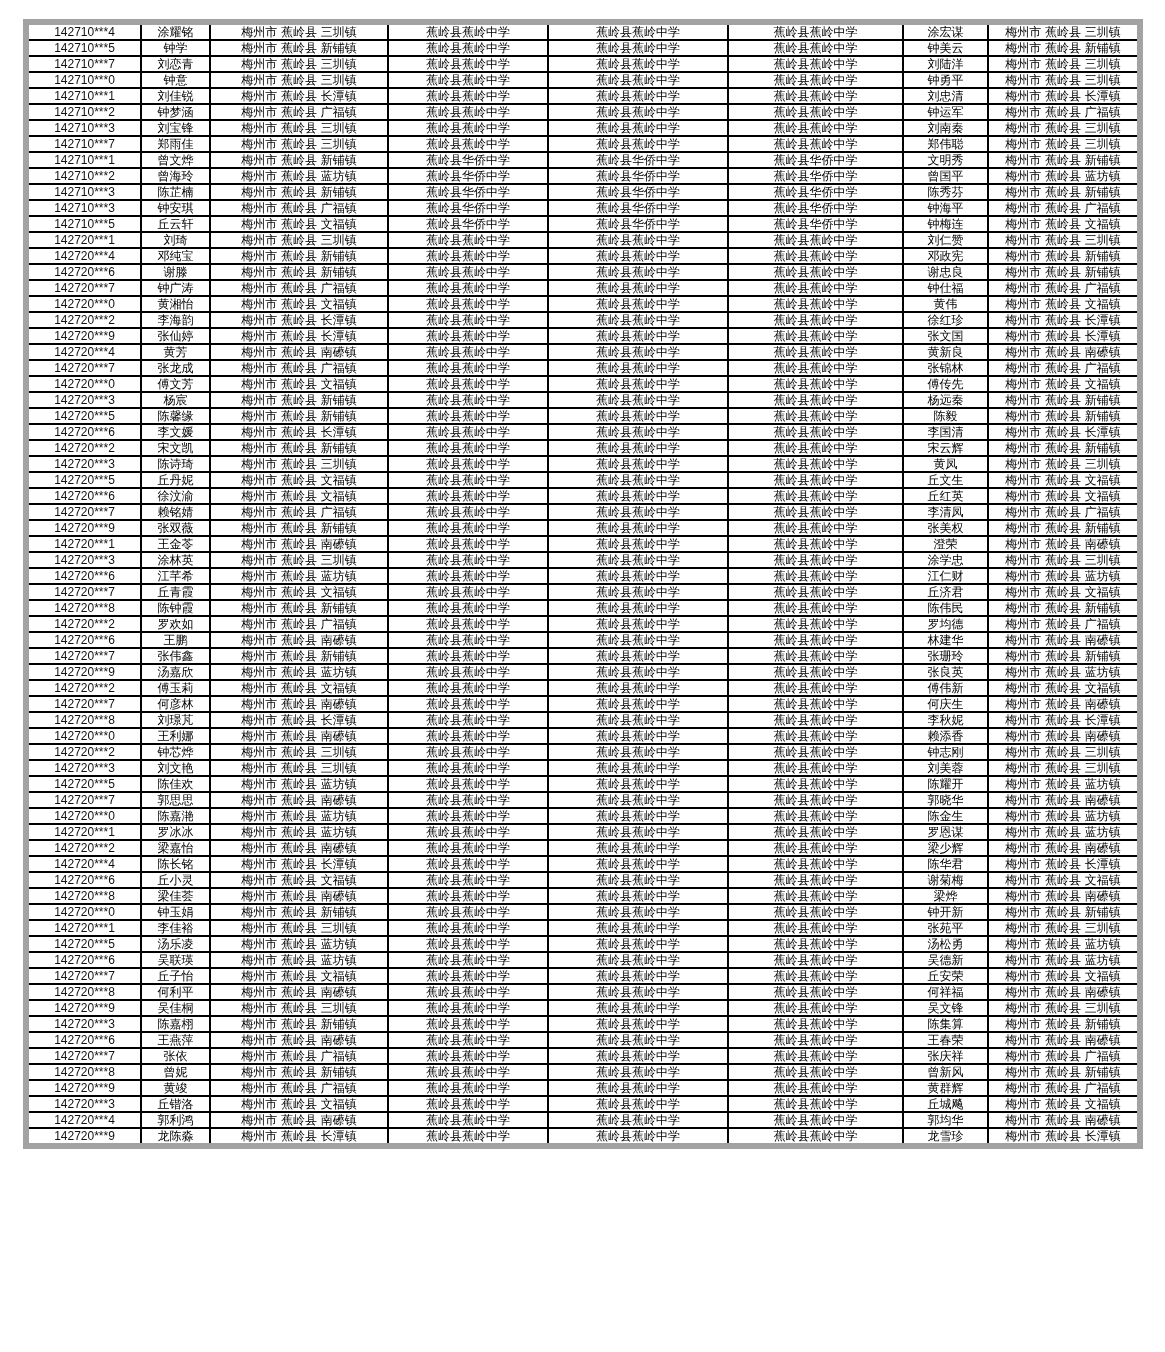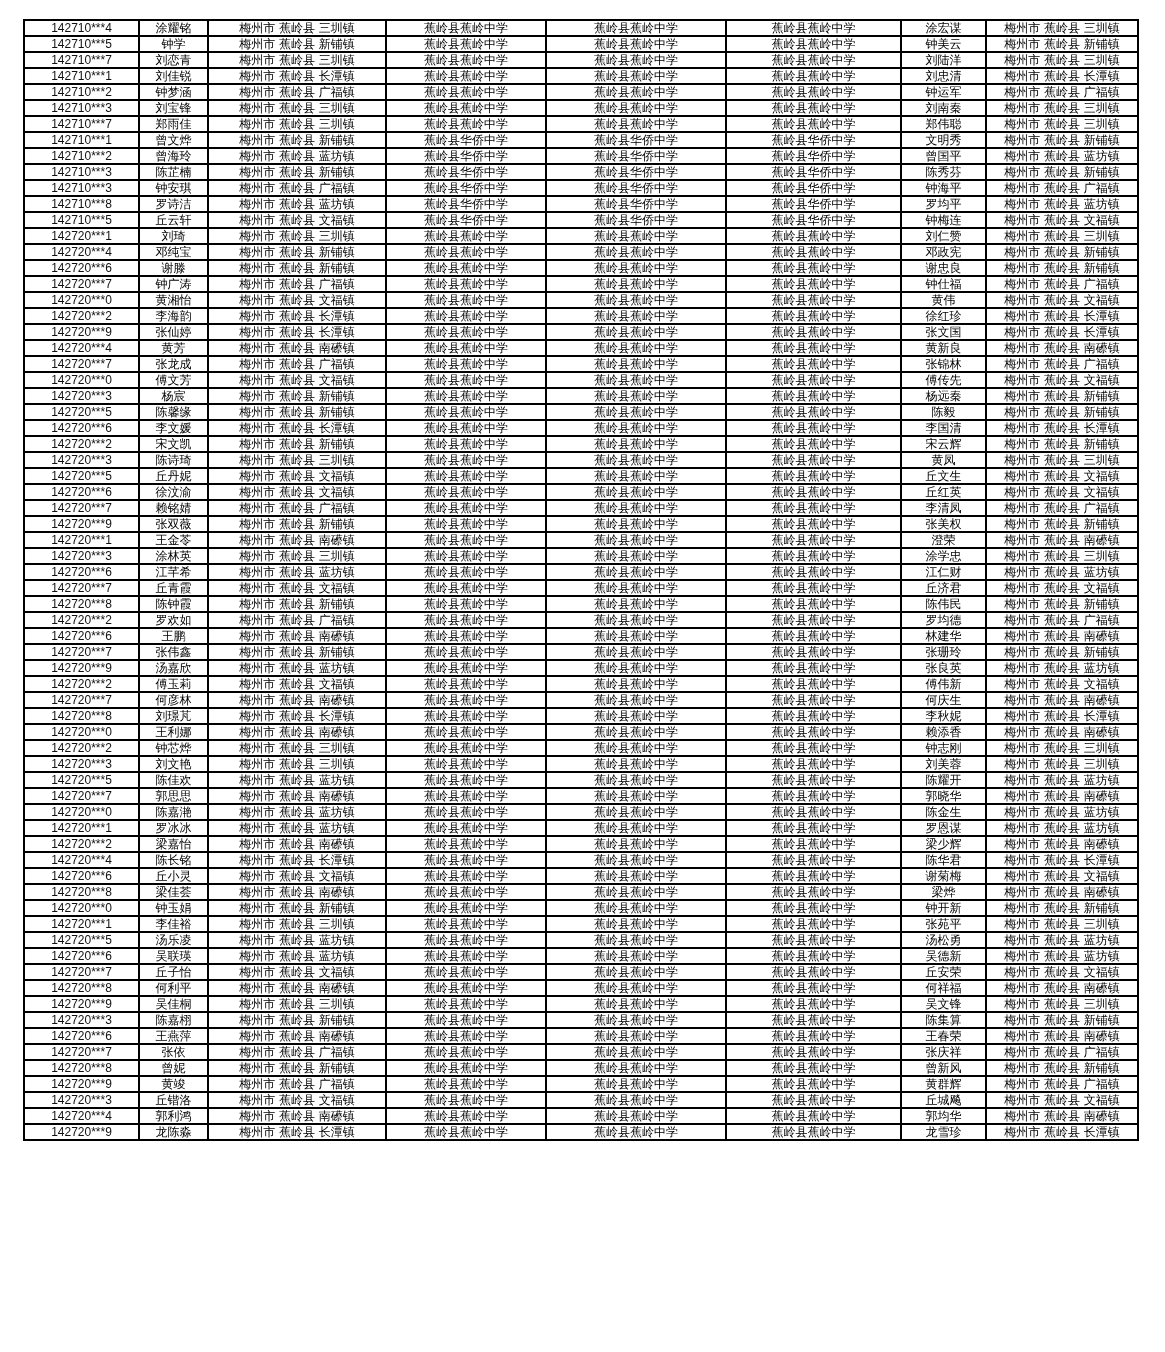--- a/index.html
+++ b/index.html
@@ -1,19 +1,19 @@
 <!DOCTYPE html>
 <html><head>
 <meta charset="utf-8">
 <style>
   html, body { margin: 0; padding: 0; background: #ffffff; }
   body { width: 1165px; height: 1352px; position: relative; overflow: hidden;
          font-family: "DejaVu Sans", sans-serif; color: #000; }
   table.roster { position: absolute; left: 23px; top: 19px; border-collapse: collapse;
-                 table-layout: fixed; width: 1114px; border: 2px solid #a3a3a3; }
+                 table-layout: fixed; width: 1114px; border: 6px solid #a3a3a3; }
   table.roster td { border: 2px solid #000; height: 14px; padding: 0; font-size: 12px;
                     line-height: 14px; text-align: center; white-space: nowrap; overflow: hidden; }
   td.id { font-family: "Liberation Sans", sans-serif; font-size: 12px; color: #111; }
 </style>
 </head>
 <body>
 
 <table class="roster">
   <colgroup>
     <col style="width:115px">
@@ -50,20 +50,30 @@
         <td class="id">142710***7</td>
         <td>刘恋青</td>
         <td>梅州市 蕉岭县 三圳镇</td>
         <td>蕉岭县蕉岭中学</td>
         <td>蕉岭县蕉岭中学</td>
         <td>蕉岭县蕉岭中学</td>
         <td>刘陆洋</td>
         <td>梅州市 蕉岭县 三圳镇</td>
       </tr>
       <tr>
+        <td class="id">142710***0</td>
+        <td>钟意</td>
+        <td>梅州市 蕉岭县 三圳镇</td>
+        <td>蕉岭县蕉岭中学</td>
+        <td>蕉岭县蕉岭中学</td>
+        <td>蕉岭县蕉岭中学</td>
+        <td>钟勇平</td>
+        <td>梅州市 蕉岭县 三圳镇</td>
+      </tr>
+      <tr>
         <td class="id">142710***1</td>
         <td>刘佳锐</td>
         <td>梅州市 蕉岭县 长潭镇</td>
         <td>蕉岭县蕉岭中学</td>
         <td>蕉岭县蕉岭中学</td>
         <td>蕉岭县蕉岭中学</td>
         <td>刘忠清</td>
         <td>梅州市 蕉岭县 长潭镇</td>
       </tr>
       <tr>
@@ -128,30 +138,20 @@
       </tr>
       <tr>
         <td class="id">142710***3</td>
         <td>钟安琪</td>
         <td>梅州市 蕉岭县 广福镇</td>
         <td>蕉岭县华侨中学</td>
         <td>蕉岭县华侨中学</td>
         <td>蕉岭县华侨中学</td>
         <td>钟海平</td>
         <td>梅州市 蕉岭县 广福镇</td>
-      </tr>
-      <tr>
-        <td class="id">142710***8</td>
-        <td>罗诗洁</td>
-        <td>梅州市 蕉岭县 蓝坊镇</td>
-        <td>蕉岭县华侨中学</td>
-        <td>蕉岭县华侨中学</td>
-        <td>蕉岭县华侨中学</td>
-        <td>罗均平</td>
-        <td>梅州市 蕉岭县 蓝坊镇</td>
       </tr>
       <tr>
         <td class="id">142710***5</td>
         <td>丘云轩</td>
         <td>梅州市 蕉岭县 文福镇</td>
         <td>蕉岭县华侨中学</td>
         <td>蕉岭县华侨中学</td>
         <td>蕉岭县华侨中学</td>
         <td>钟梅连</td>
         <td>梅州市 蕉岭县 文福镇</td>

